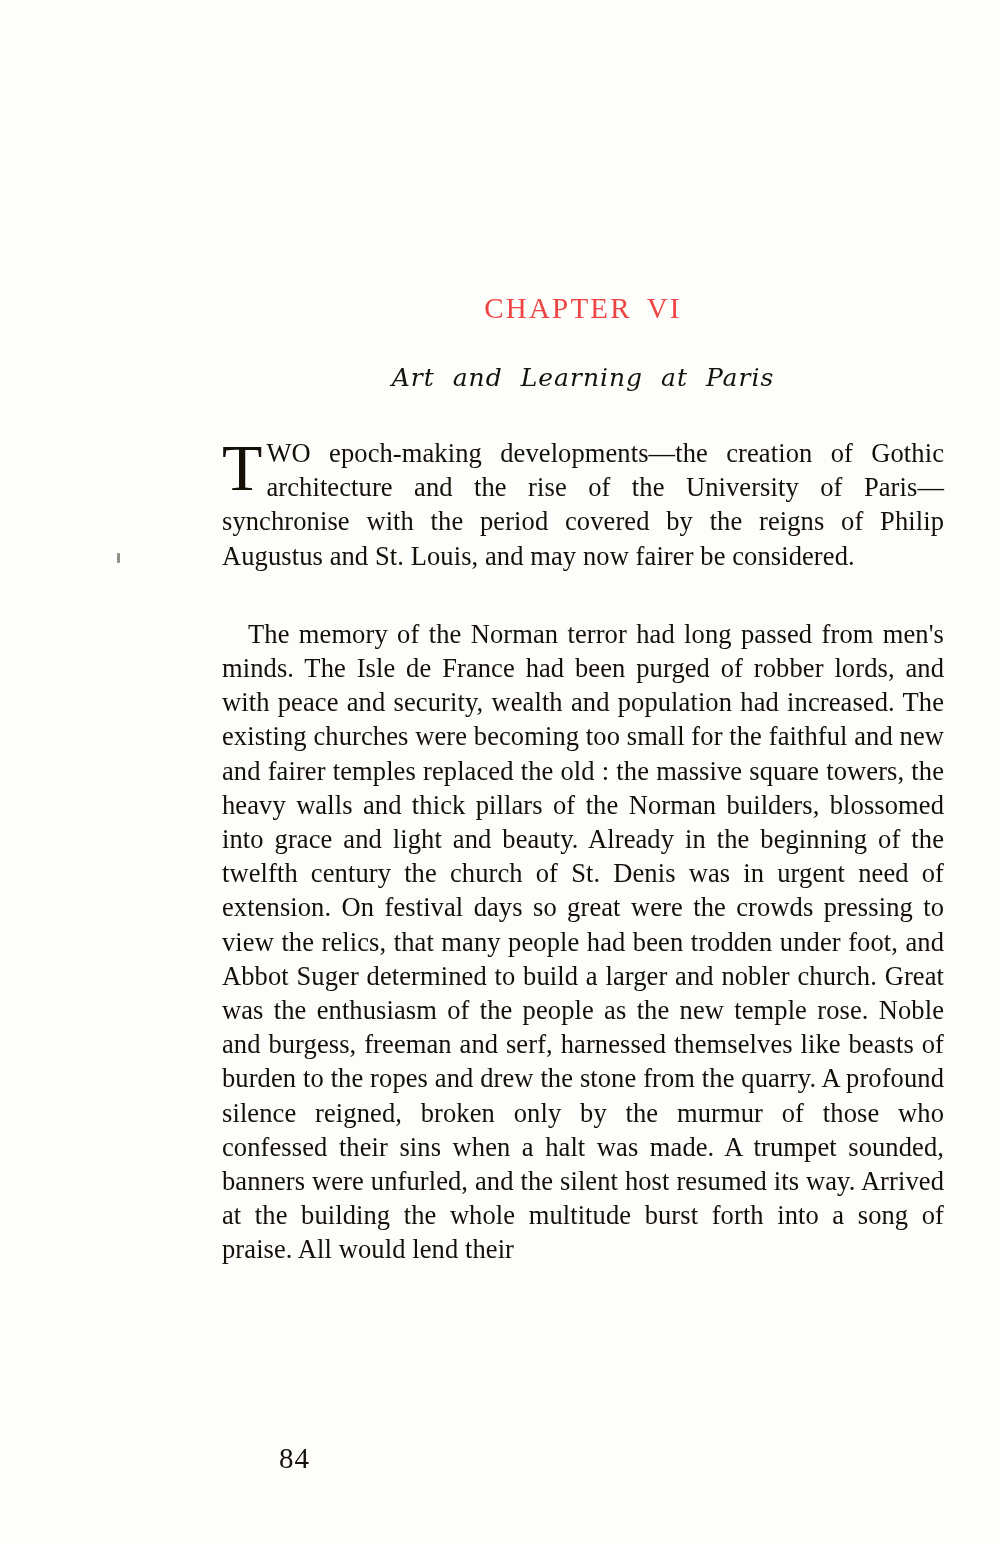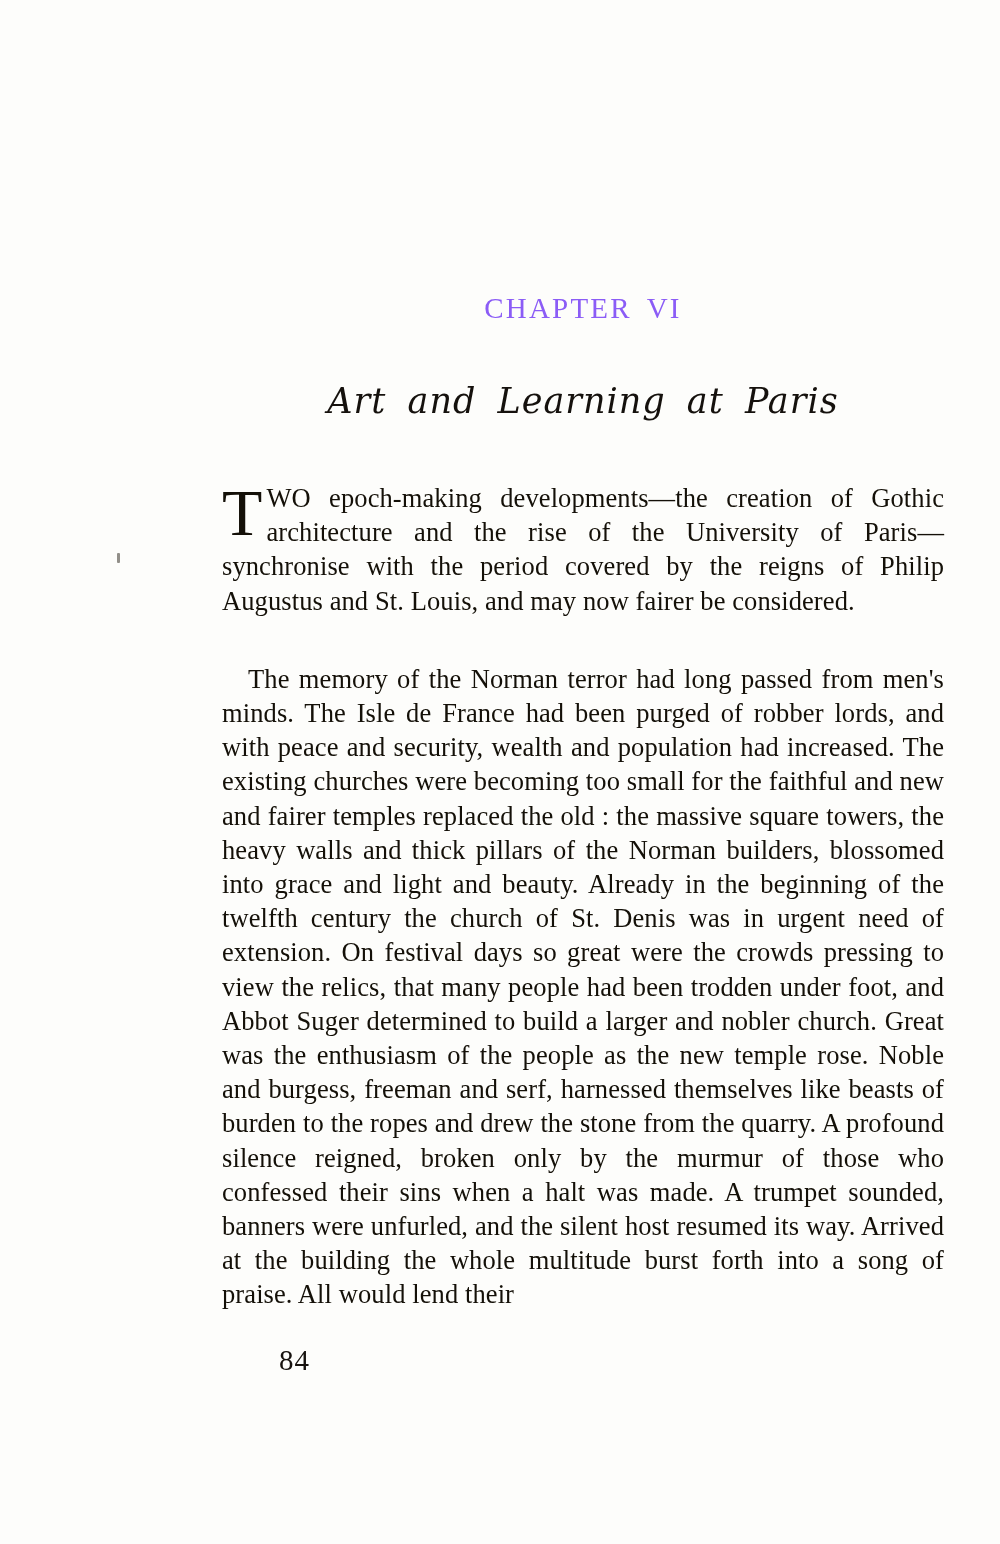--- a/index.html
+++ b/index.html
@@ -28,32 +28,32 @@
     left: 222px;
     top: 292px;
     width: 722px;
   }
   .chapter-label {
     text-align: center;
     font-family: "Liberation Serif", serif;
     font-size: 29px;
     letter-spacing: 2.2px;
     word-spacing: 6px;
-    color: #8b5cf6;
-    margin-bottom: 56px;
+    color: #ef4444;
+    margin-bottom: 38px;
   }
   .chapter-title {
     text-align: center;
     font-family: "DejaVu Serif", serif;
     font-style: italic;
-    font-size: 35px;
+    font-size: 25px;
     letter-spacing: 1px;
     word-spacing: 9px;
     color: #15110d;
-    margin-bottom: 60px;
+    margin-bottom: 44px;
   }
   .body-text {
     font-family: "Liberation Serif", serif;
     font-size: 26.5px;
     line-height: 34.2px;
     text-align: justify;
     color: #141008;
     letter-spacing: 0.1px;
   }
   .para {
@@ -75,21 +75,21 @@
     padding: 2px 4px 0 0;
     margin-top: 2px;
     font-weight: 400;
   }
   .first-line-rest {
     
   }
   .page-number {
     position: absolute;
     left: 279px;
-    top: 1344px;
+    top: 1442px;
     font-family: "Liberation Serif", serif;
     font-size: 29px;
     color: #17120e;
     letter-spacing: 1px;
   }
   .margin-mark {
     position: absolute;
     left: 117px;
     top: 553px;
     width: 3px;

